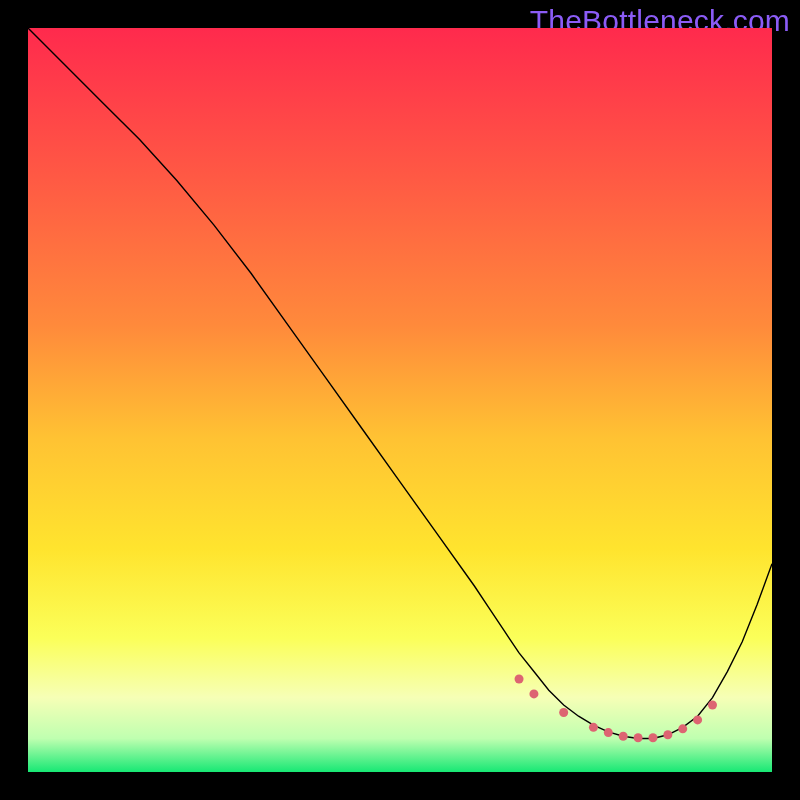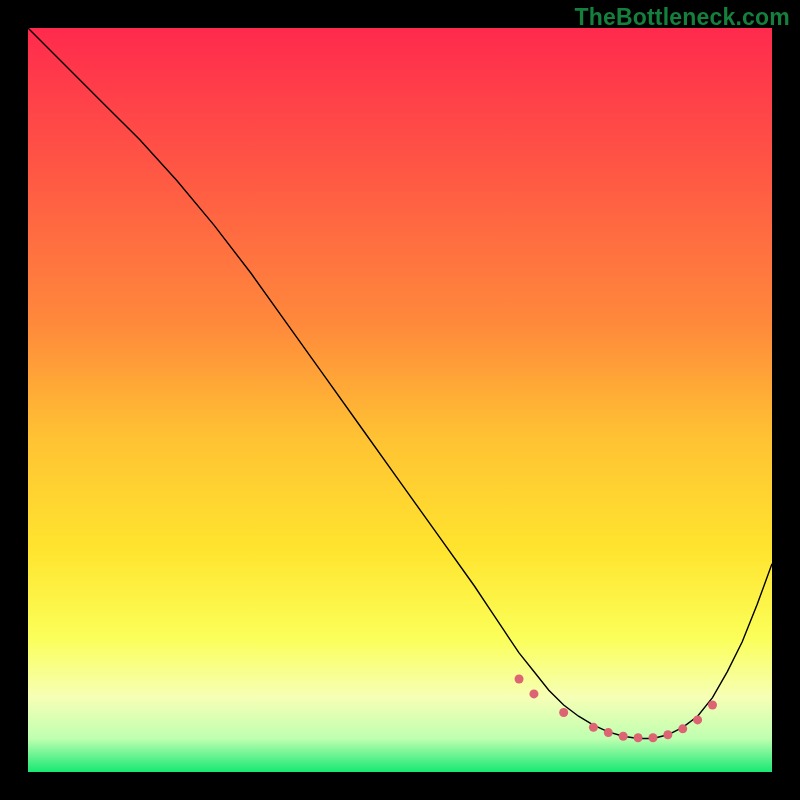--- a/index.html
+++ b/index.html
@@ -14,23 +14,23 @@
   .outer {
     position: relative;
     width: 800px;
     height: 800px;
     background: #000000;
   }
   .watermark {
     position: absolute;
     top: 4px;
     right: 10px;
-    font-size: 23px;
-    font-weight: 700;
-    color: #15803d;
+    font-size: 30px;
+    font-weight: 400;
+    color: #8b5cf6;
     letter-spacing: 0.2px;
     user-select: none;
   }
   .plot {
     position: absolute;
     left: 28px;
     top: 28px;
     width: 744px;
     height: 744px;
   }

